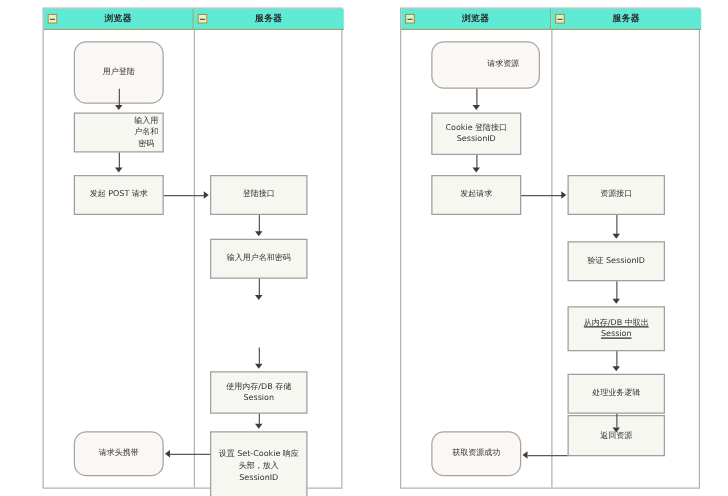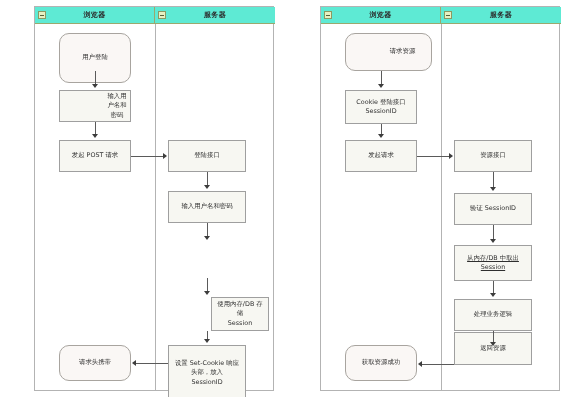--- a/index.html
+++ b/index.html
@@ -113,21 +113,21 @@
     </div>
     <div class="lane-div"></div>
 
     <div class="node terminator" style="left:24px;top:26px;width:72px;height:50px;">用户登陆</div>
     <div class="node" style="left:24px;top:83px;width:72px;height:32px;padding-left:47px;">输入用户名和密码</div>
     <div class="node" style="left:24px;top:133px;width:72px;height:32px;">发起 POST 请求</div>
     <div class="node terminator" style="left:24px;top:338px;width:72px;height:36px;">请求头携带</div>
 
     <div class="node" style="left:133px;top:133px;width:78px;height:32px;">登陆接口</div>
     <div class="node" style="left:133px;top:184px;width:78px;height:32px;">输入用户名和密码</div>
-    <div class="node" style="left:133px;top:290px;width:58px;height:34px;margin-left:43px;">使用内存/DB 存储
+    <div class="node" style="left:133px;top:290px;width:78px;height:34px;">使用内存/DB 存储
 Session</div>
     <div class="node" style="left:133px;top:338px;width:78px;height:56px;">设置 Set-Cookie 响应
 头部，放入
 SessionID</div>
 
     <div class="conn v" style="left:60px;top:64px;height:15px;"></div>
     <div class="arrow-d" style="left:57px;top:77px;"></div>
     <div class="conn v" style="left:60px;top:115px;height:14px;"></div>
     <div class="arrow-d" style="left:57px;top:127px;"></div>
 

